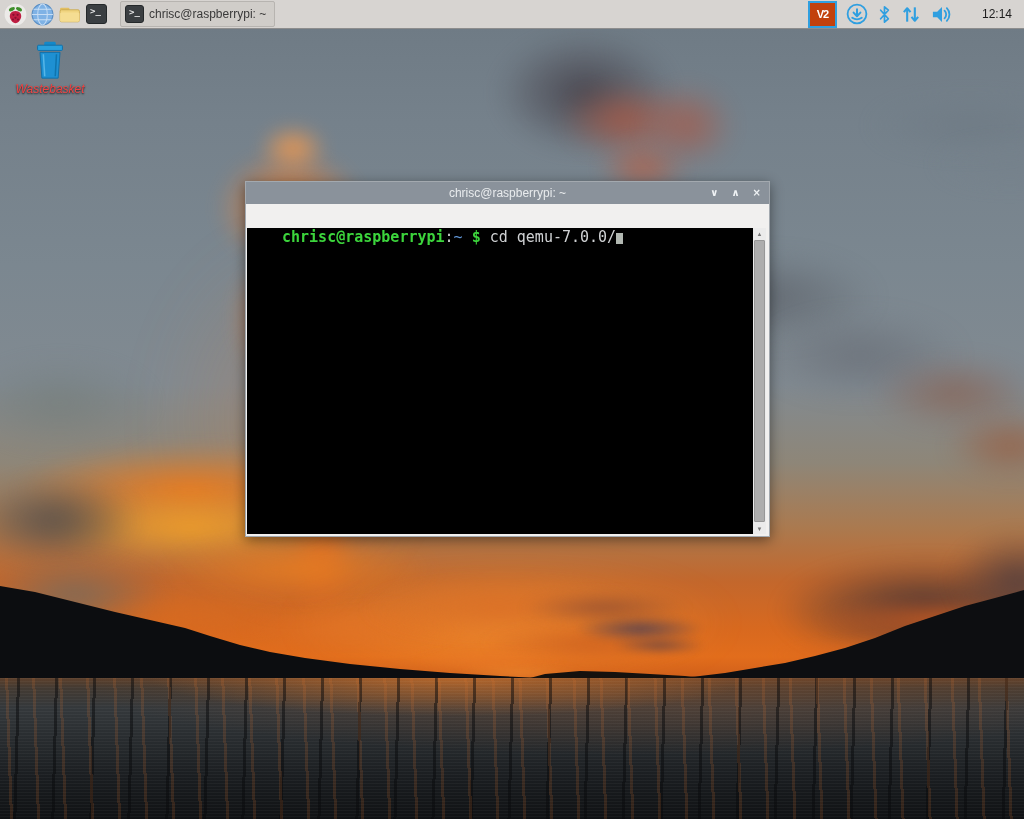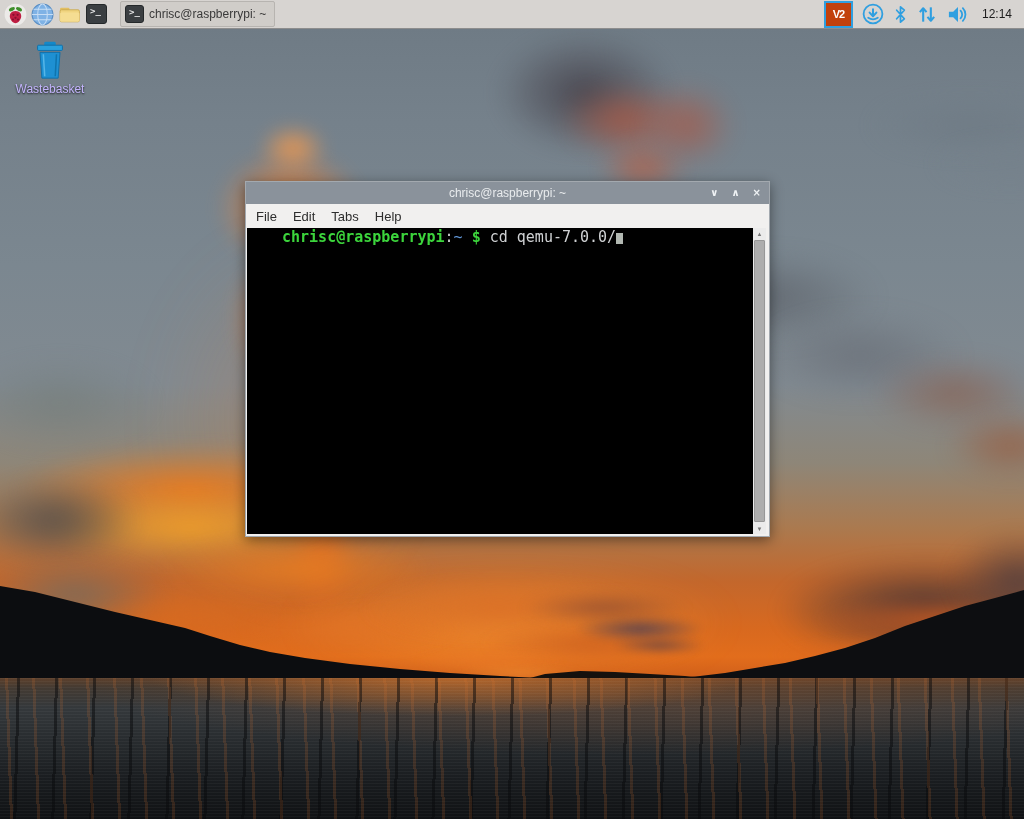--- a/index.html
+++ b/index.html
@@ -13,21 +13,21 @@
   .launcher:first-child{margin-left:2px;}
   .termicon{width:21px;height:20px;background:#3b3f42;border:1px solid #24282a;border-radius:3px;
     color:#e8e8e8;font-family:"DejaVu Sans Mono",monospace;font-size:9px;font-weight:bold;
     display:flex;align-items:flex-start;justify-content:flex-start;padding:2px 0 0 3px;box-sizing:border-box;line-height:9px;}
   .taskbtn{margin-left:10px;height:24px;display:flex;align-items:center;gap:5px;padding:0 8px 0 4px;
     background:#d0cdc9;border:1px solid #b7b4b0;border-radius:2px;color:#3a3a3a;font-size:12px;}
   .tray{margin-left:auto;display:flex;align-items:center;gap:9px;padding-right:12px;}
   .vncbadge{width:25px;height:23px;background:#c2410c;border:2px solid #2f9fe0;display:flex;
     align-items:center;justify-content:center;color:#fff;font-weight:bold;font-size:11px;letter-spacing:-1px;}
   .trayicon{display:flex;align-items:center;justify-content:center;}
-  .clock{font-size:12px;color:#1d1d1d;margin-left:4px;}
+  .clock{font-size:12px;color:#1d1d1d;margin-left:20px;}
 
   
   .desktop{position:absolute;top:28px;left:0;width:1024px;height:791px;overflow:hidden;}
   .sky{position:absolute;inset:0;background:linear-gradient(180deg,
       #6f7b85 0%,#75818b 12%,#7b8790 30%,#818a91 45%,#8e8678 55%,
       #aa7a50 63%,#c3672c 70%,#d8691f 76%,#e26d1c 79.5%,#cf5f1b 82.3%,#b65418 84%);}
   .sunglow{position:absolute;left:290px;top:535px;width:440px;height:120px;border-radius:50%;
     background:radial-gradient(closest-side,rgba(255,165,60,.55),rgba(255,165,60,0));filter:blur(14px);}
   .cl{position:absolute;border-radius:50%;}
   .mountains{position:absolute;left:0;top:520px;width:1024px;height:130px;}
@@ -38,21 +38,21 @@
       linear-gradient(180deg,#5d402c 0px,#433a32 10px,#34383b 30px,#282c2f 62px,#1a1d20 100px,#101214 141px);}
   .ripples{position:absolute;inset:0;
     background:
       repeating-linear-gradient(88deg, transparent 0 10px, rgba(222,116,46,.16) 10px 13px, transparent 13px 27px),
       repeating-linear-gradient(91.5deg, transparent 0 17px, rgba(8,9,11,.5) 17px 20px, transparent 20px 38px),
       repeating-linear-gradient(180deg, rgba(255,255,255,.035) 0 1px, transparent 1px 3px);}
 
   
   .wastebasket{position:absolute;left:8px;top:12px;width:84px;display:flex;flex-direction:column;
     align-items:center;cursor:pointer;}
-  .wastebasket .lbl{margin-top:2px;font-size:12px;color:#c4b5fd;text-shadow:0 1px 2px rgba(0,0,0,.85);}
+  .wastebasket .lbl{margin-top:2px;font-size:12px;color:#ef4444;text-shadow:0 1px 2px rgba(0,0,0,.85);font-style:italic;}
 
   
   .window{position:absolute;left:245px;top:181px;width:525px;height:356px;background:#f1f0ef;
     border:1px solid #a3a9af;box-sizing:border-box;box-shadow:0 3px 12px rgba(0,0,0,.45);z-index:20;}
   .titlebar{position:absolute;top:0;left:0;right:0;height:22px;background:#8a929b;display:flex;
     align-items:center;}
   .title{position:absolute;left:0;right:0;text-align:center;color:#e9ecee;font-size:12px;}
   .controls{position:absolute;right:8px;top:0;height:22px;display:flex;align-items:center;gap:13px;
     color:#f0f3f5;font-family:"DejaVu Sans",sans-serif;font-size:10px;font-weight:bold;}
   .controls span{cursor:pointer;line-height:10px;}
@@ -145,26 +145,20 @@
 
   <div class="window">
     <div class="titlebar">
       <div class="title">chrisc@raspberrypi: ~</div>
       <div class="controls">
         <span>∨</span>
         <span>∧</span>
         <span>×</span>
       </div>
     </div>
-    <div class="menubar">
-      <span>File</span>
-      <span>Edit</span>
-      <span>Tabs</span>
-      <span>Help</span>
-    </div>
     <div class="term">
       <div class="termtext"><span class="pg">chrisc@raspberrypi</span><span class="pc">:</span><span class="pb">~</span><span class="pg"> $ </span><span>cd qemu-7.0.0/</span><span class="cursor"></span></div>
       <div class="scrollbar">
         <div class="sb-arrow sb-up">▲</div>
         <div class="sb-thumb"></div>
         <div class="sb-arrow sb-down">▼</div>
       </div>
     </div>
   </div>
 

